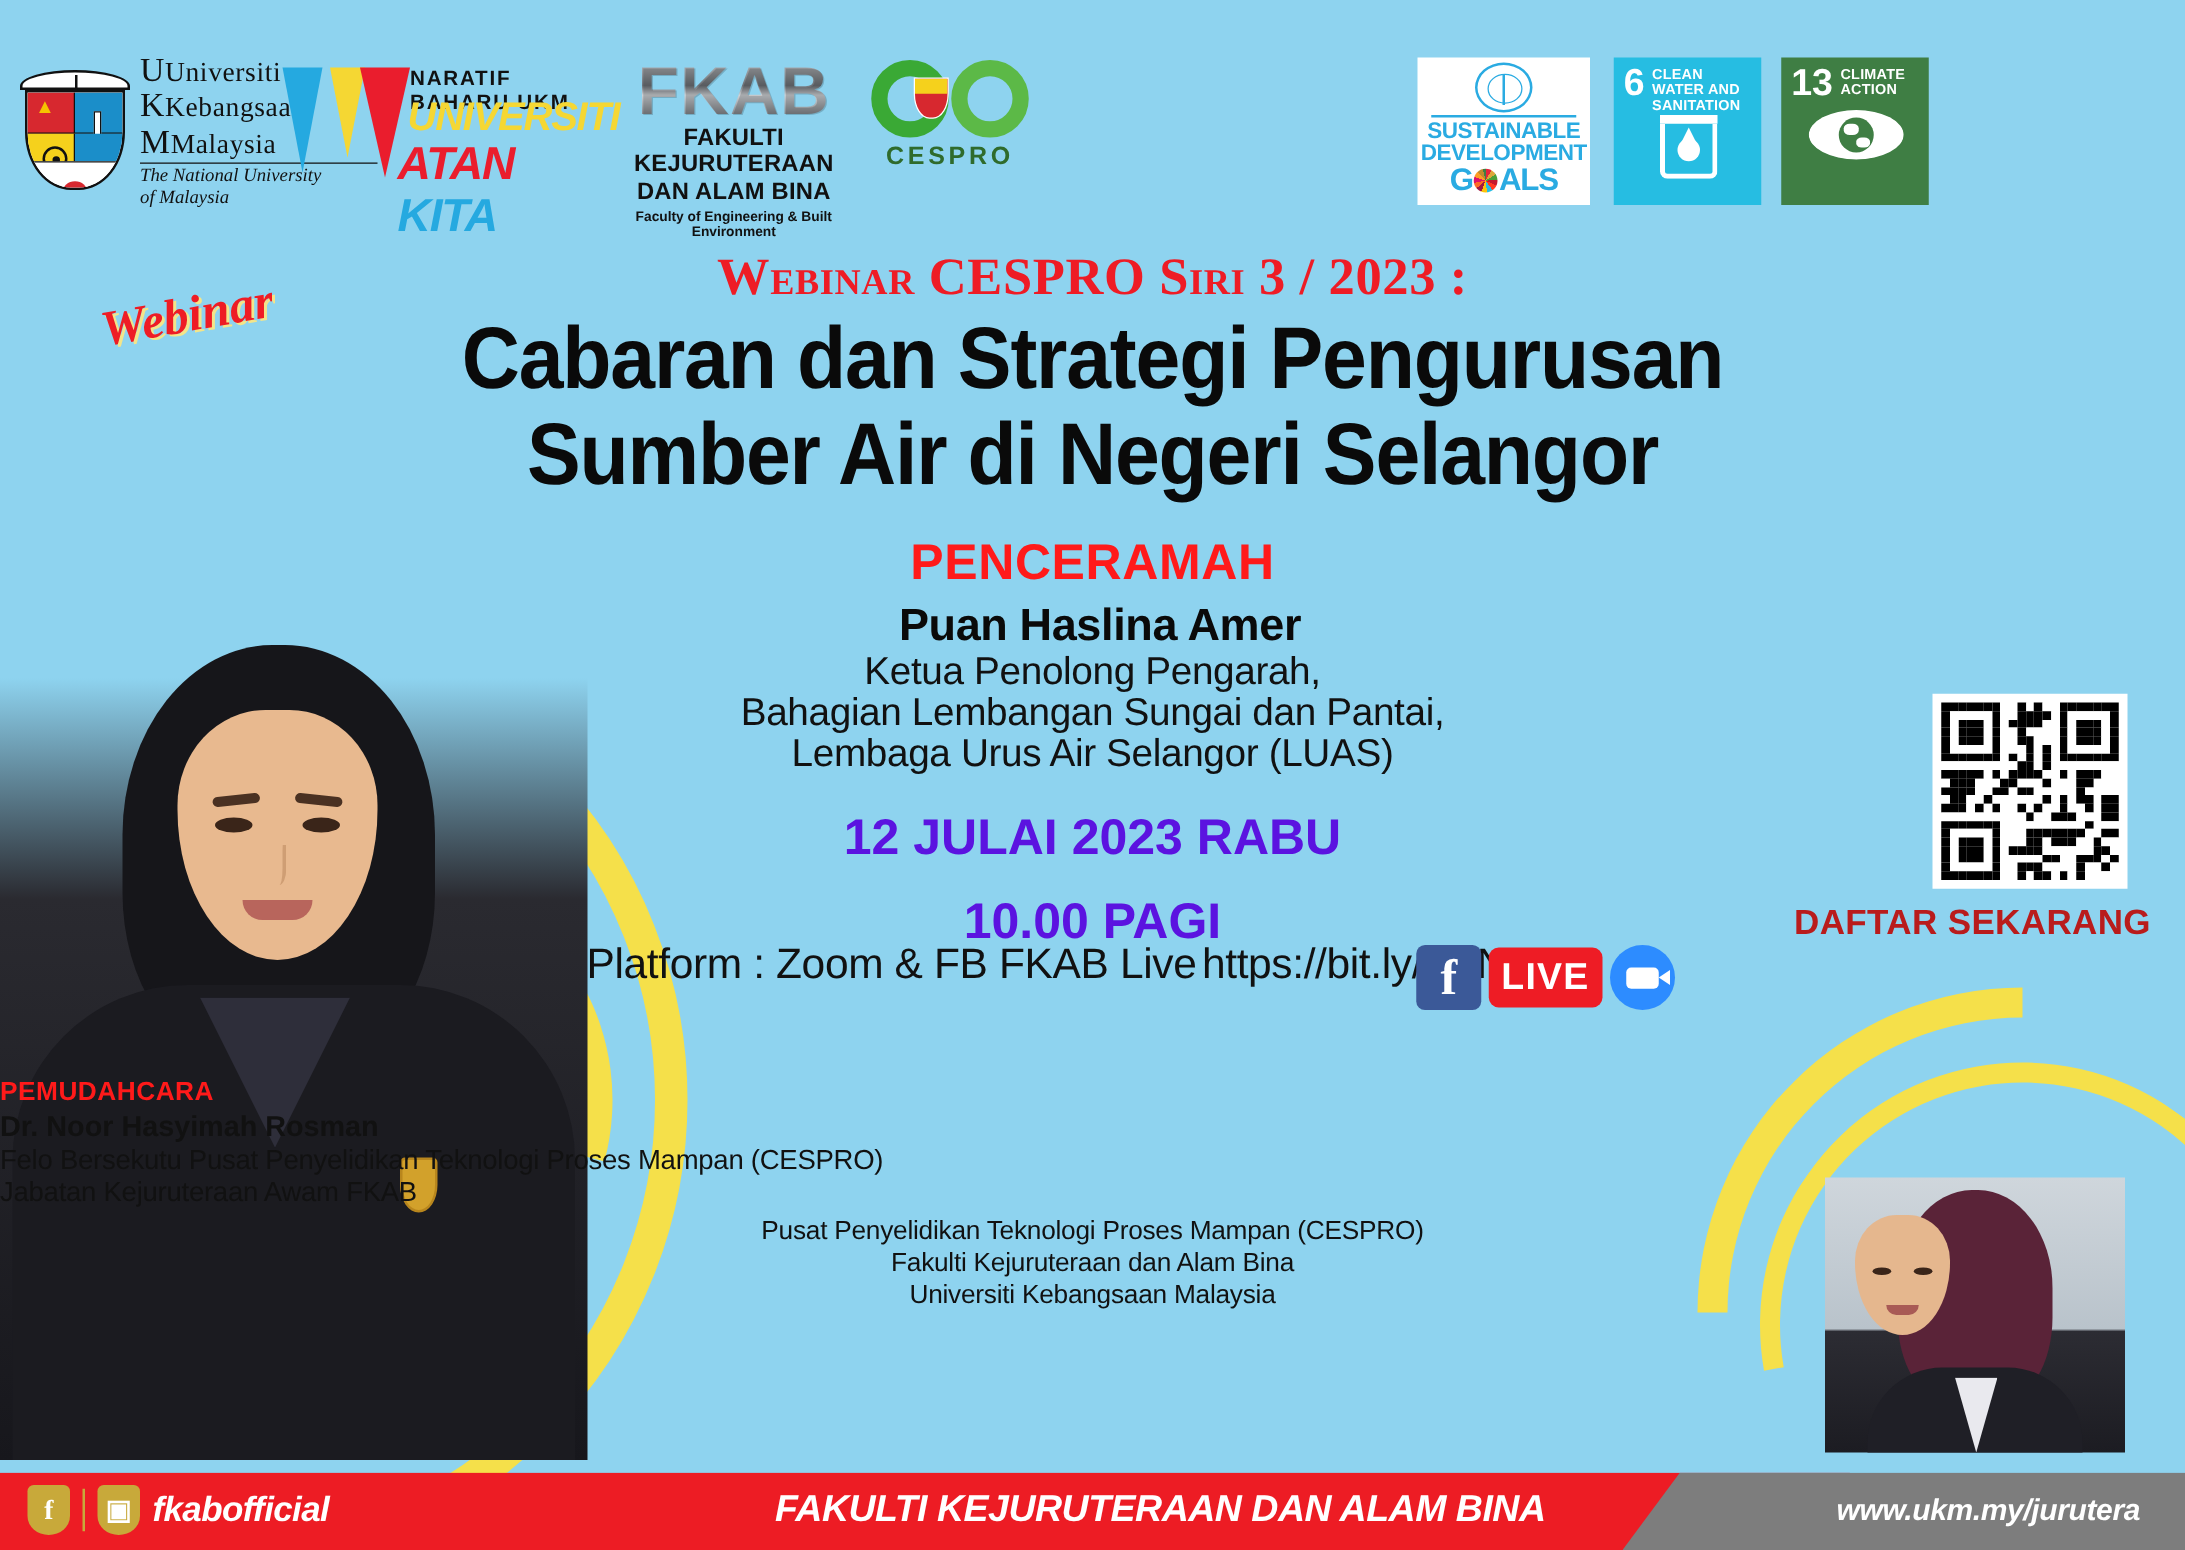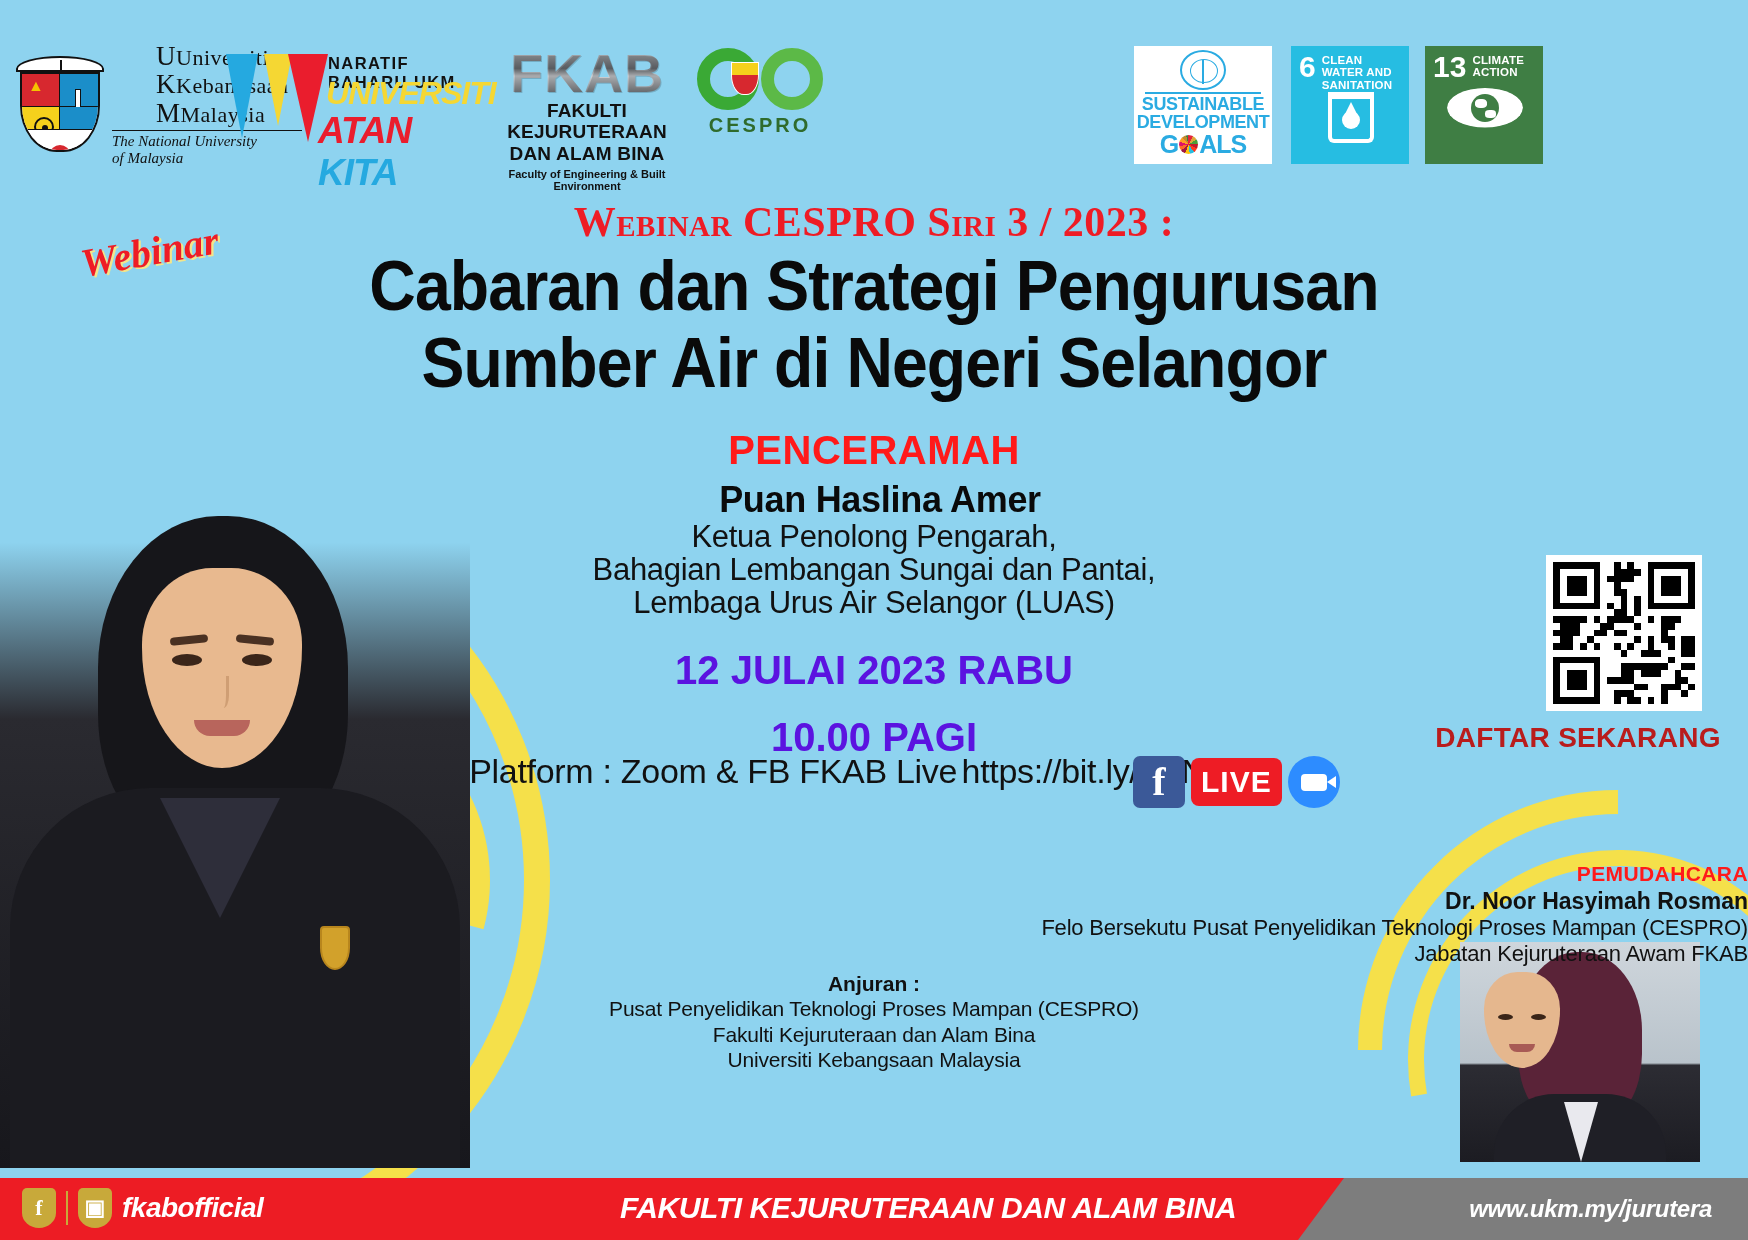--- a/index.html
+++ b/index.html
@@ -47,21 +47,21 @@
   .cq.bot { left:0; top:72%; width:100%; height:28%; background:#fff; border-top:1.5px solid #111;}
   .tiger { position:absolute; left:6px; top:4px; font-size:16px; color:#f5c400; line-height:1;}
   .atom { position:absolute; left:12px; top:47%; width:20px; height:20px; border:2px solid #111; border-radius:50%;}
   .atom:after{content:""; position:absolute; left:6px; top:6px; width:6px;height:6px;background:#111;border-radius:50%;}
   .keris { position:absolute; right:12px; top:47%; width:18px; height:18px; }
   .keris:before{content:""; position:absolute; left:7px; top:0; width:4px; height:18px; background:#fff; border:1.5px solid #111;}
   .hibiscus{ position:absolute; left:50%; margin-left:-10px; top:74%; width:20px;height:18px;background:#d7282f;border-radius:50% 50% 40% 40%;}
   .ukm-words { margin-left: 10px; }
   .ukm-words .ln {
     font-family: "Liberation Serif", serif;
-    font-size: 22px; letter-spacing: .5px; color:#111; line-height: 1.05; margin-left: 44px;
+    font-size: 22px; letter-spacing: .5px; color:#111; line-height: 1.05;
   }
   .ukm-words .ln .big { font-size: 27px; }
   .ukm-words .rule { border-top:1.4px solid #111; margin:3px 0 2px; width:190px;}
   .ukm-words .sub {
     font-family:"Liberation Serif", serif; font-style: italic; font-size: 15px; color:#111; line-height:1.1;
   }
 
   
   .naratif { position:absolute; left: 222px; top: 48px; width: 250px; height: 92px; }
   .nw { position:absolute; left:0; top:6px; width:128px; height:84px; }
@@ -175,21 +175,21 @@
   .pf-line { font-size:34px; color:#111; line-height:1.12; letter-spacing:-.3px; display:inline-block;}
   .pf-icons { position:absolute; left:1133px; top:4px; display:flex; align-items:center; gap:6px; }
   .fb-sq { width:52px;height:52px;background:#3b5998;border-radius:7px;display:flex;align-items:center;justify-content:center;
     color:#fff;font-size:40px;font-weight:bold;font-family:"Liberation Serif",serif;line-height:1; }
   .live-pill { background:#ee1c25; color:#fff; border-radius:8px; padding:7px 10px; font-size:30px; font-weight:bold; letter-spacing:1px;}
   .zoom-circle { width:52px;height:52px;border-radius:50%;background:#2d8cff;display:flex;align-items:center;justify-content:center;}
   .zoom-cam { width:26px;height:17px;background:#fff;border-radius:4px;position:relative;}
   .zoom-cam:after{content:"";position:absolute;right:-9px;top:2px;border-top:6px solid transparent;border-bottom:6px solid transparent;border-right:9px solid #fff;}
 
   
-  .facil { position:absolute; left:0; top:862px; width:1748px; text-align:right; z-index:15;}
+  .facil { position:absolute; left:0; top:862px; width:1748px; text-align:left; z-index:15;}
   .fc-head { font-size:21px; font-weight:bold; color:#ff1a1a; letter-spacing:.4px;}
   .fc-name { font-size:23px; font-weight:bold; color:#111; margin-top:2px;}
   .fc-line { font-size:22px; color:#111; line-height:1.18; letter-spacing:-.2px;}
   .anjuran { position:absolute; left:0; top:972px; width:1748px; text-align:center; z-index:15;}
   .aj-head { font-size:21px; font-weight:bold; color:#111;}
   .aj-line { font-size:21px; color:#111; line-height:1.22; letter-spacing:-.2px;}
 
   
   .arc { position:absolute; border-radius:50%; border:0 solid #f5e04a; z-index:2;}
   .arc-a { left:-210px; top:500px; width:760px; height:760px; border:26px solid #f5e04a; }
@@ -417,21 +417,20 @@
   </div>
 
   <div class="facil">
     <div class="fc-head">PEMUDAHCARA</div>
     <div class="fc-name">Dr. Noor Hasyimah Rosman</div>
     <div class="fc-line">Felo Bersekutu Pusat Penyelidikan Teknologi Proses Mampan (CESPRO)</div>
     <div class="fc-line">Jabatan Kejuruteraan Awam FKAB</div>
   </div>
 
   <div class="anjuran">
-    <div class="aj-head">Anjuran :</div>
     <div class="aj-line">Pusat Penyelidikan Teknologi Proses Mampan (CESPRO)</div>
     <div class="aj-line">Fakulti Kejuruteraan dan Alam Bina</div>
     <div class="aj-line">Universiti Kebangsaan Malaysia</div>
   </div>
 
   <div class="photo-main">
     <div class="pm-head">
       <div class="pm-hijab"></div>
       <div class="pm-face">
         <div class="pm-brow l"></div>

